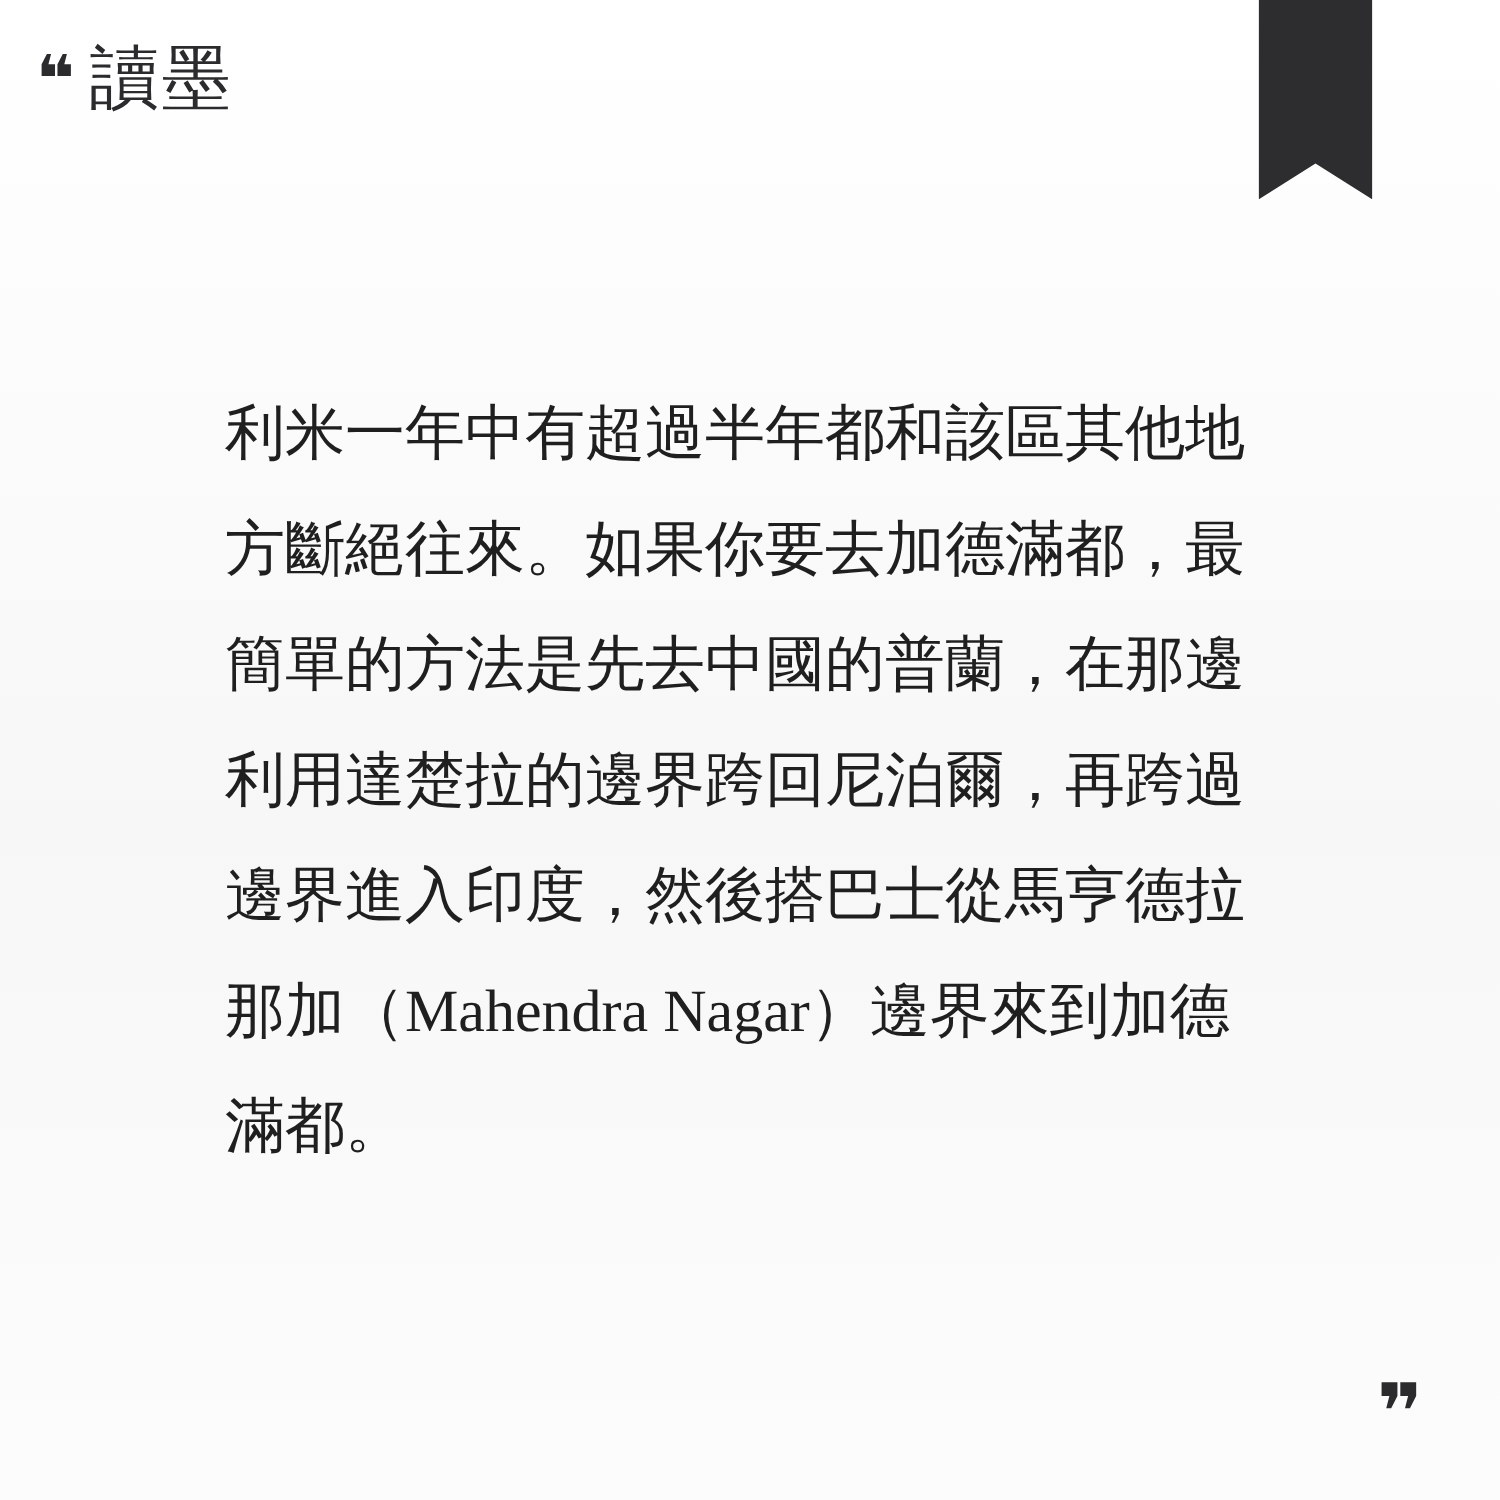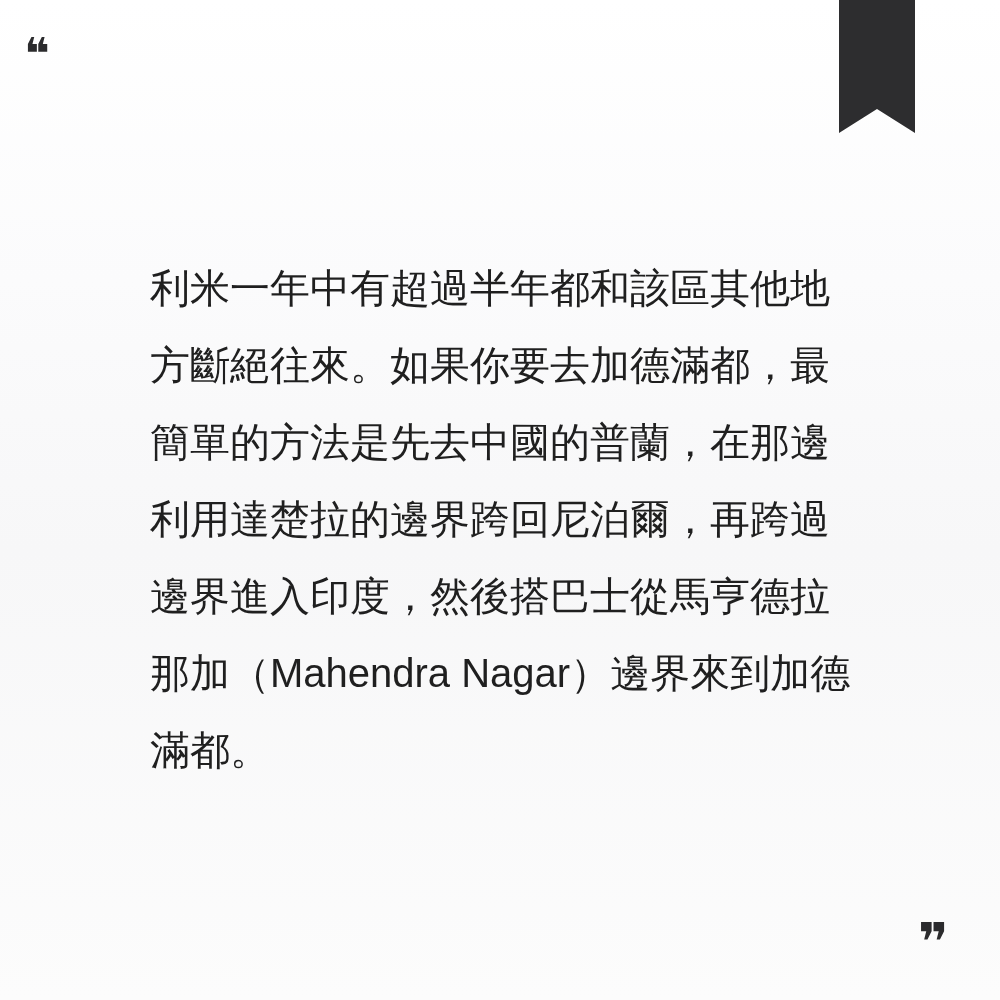--- a/index.html
+++ b/index.html
@@ -46,21 +46,21 @@
     background: #2d2d2f;
     clip-path: polygon(0 0, 100% 0, 100% 100%, 50% 82%, 0 100%);
   }
 
   
   .quote-text {
     position: absolute;
     top: 250px;
     left: 150px;
     width: 716px;
-    font-family: Liberation Sans, sans-serif;
+    font-family: Liberation Serif, serif;
     font-size: 40px;
     line-height: 77px;
     letter-spacing: 0px;
     white-space: pre-line;
     color: #1f1f1f;
   }
 
   
   .book-title {
     position: absolute;
@@ -85,20 +85,21 @@
     color: #2b2b2d;
   }
 </style>
 </head>
 <body>
 
 <div class="card">
 
   <div class="brand">
     <span class="open-quote-glyph">❝</span>
+    <span class="brand-name">讀墨</span>
   </div>
 
   <div class="bookmark-ribbon"></div>
 
   <div class="quote-text">利米一年中有超過半年都和該區其他地
 方斷絕往來。如果你要去加德滿都，最
 簡單的方法是先去中國的普蘭，在那邊
 利用達楚拉的邊界跨回尼泊爾，再跨過
 邊界進入印度，然後搭巴士從馬亨德拉
 那加（Mahendra Nagar）邊界來到加德

